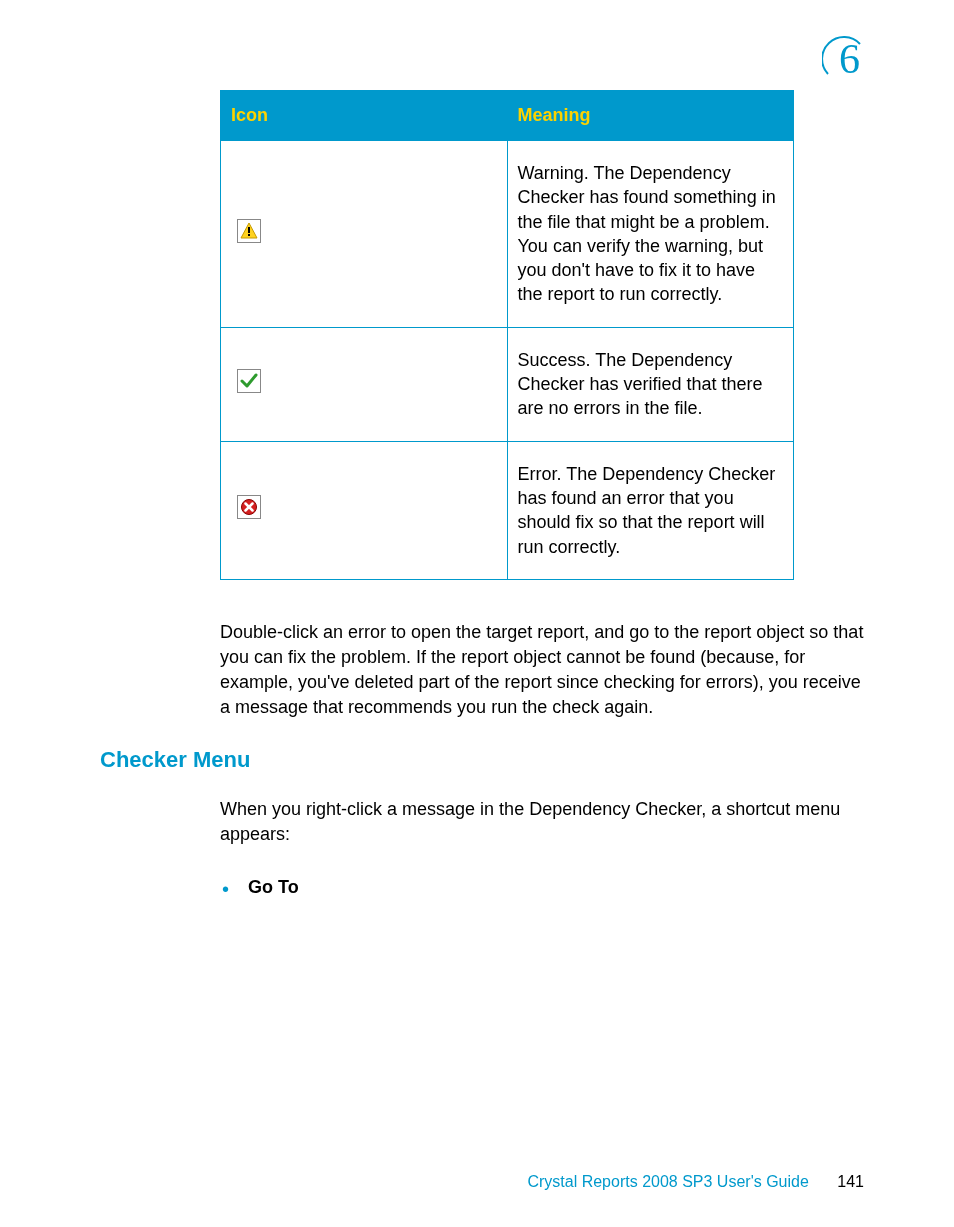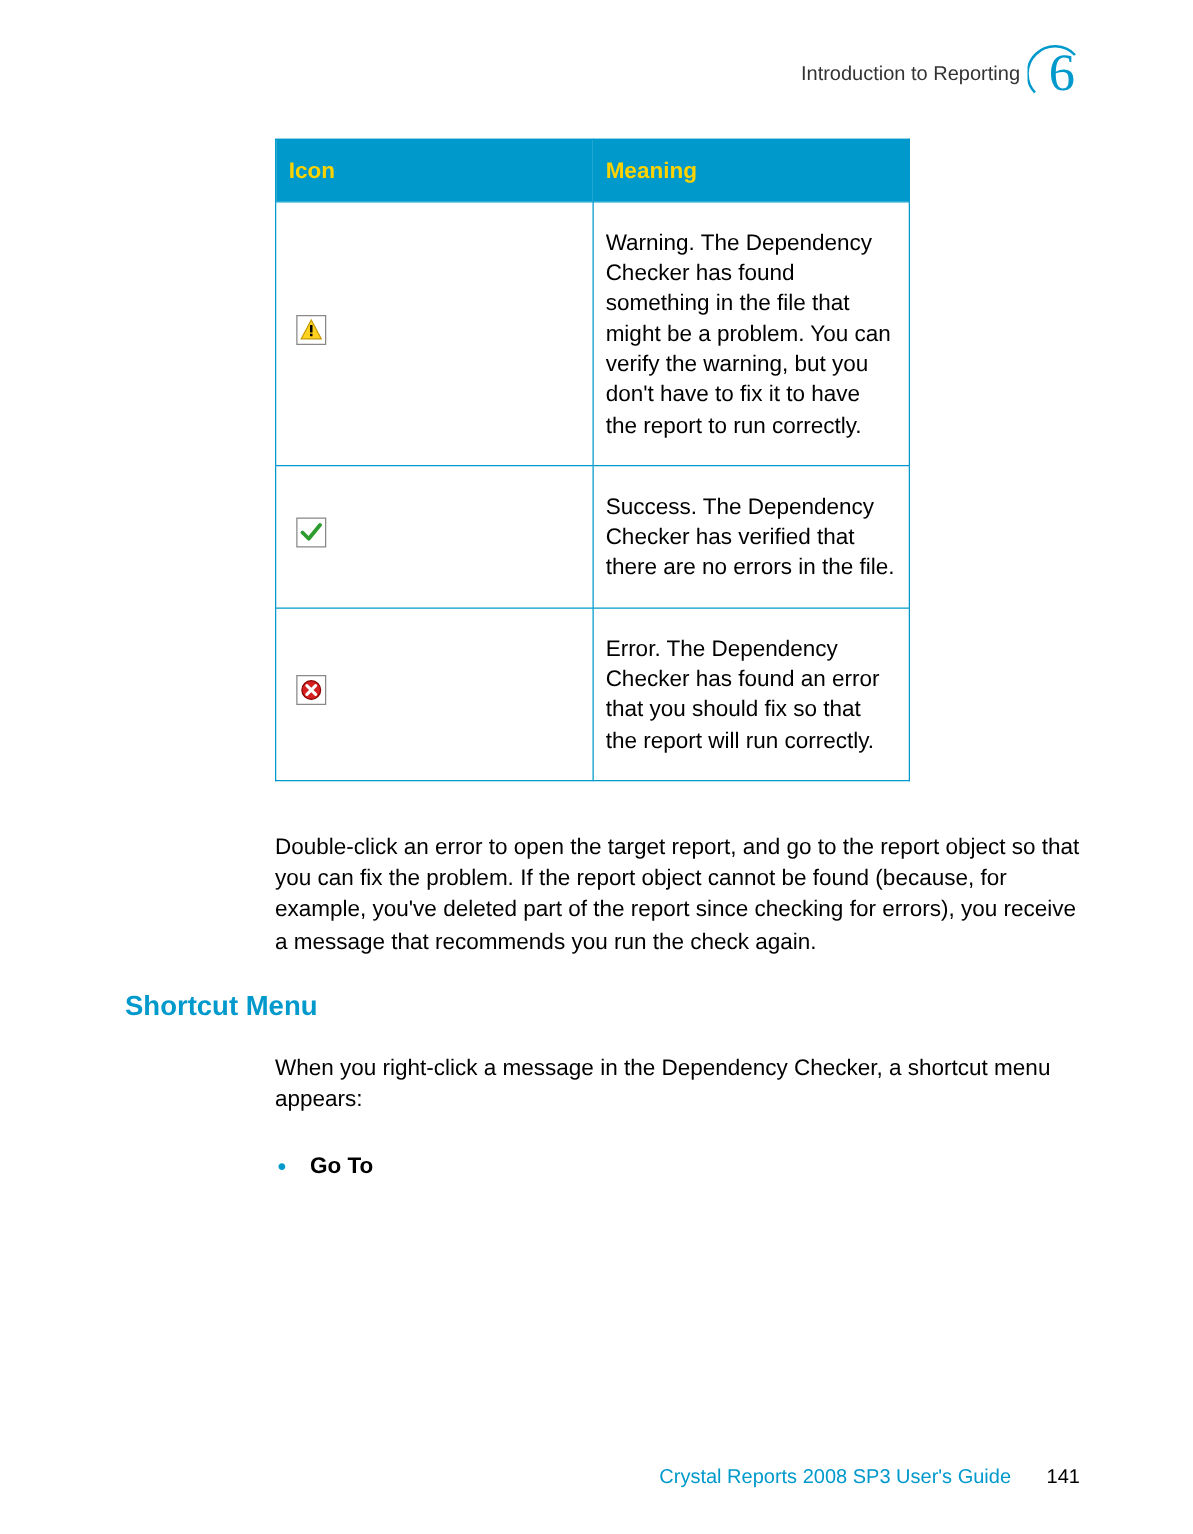--- a/index.html
+++ b/index.html
@@ -56,21 +56,21 @@
     right: -2px;
     top: -6px;
   }
 
   .content {
     margin-left: 120px;
   }
 
   table.icon-table {
     border-collapse: collapse;
-    width: 508px;
+    width: 574px;
     margin-bottom: 40px;
   }
   table.icon-table th, table.icon-table td {
     border: 1px solid #0099cc;
     padding: 20px 10px;
     text-align: left;
     vertical-align: middle;
   }
   table.icon-table th {
     background: #0099cc;
@@ -148,21 +148,20 @@
   }
   .footer-title { color: #0099cc; }
   .footer-page { color: #000; margin-left: 24px; }
 </style>
 </head>
 <body>
 
 <div class="page">
 
   <div class="header">
-    <div class="header-title">Introduction to Reporting</div>
     <div class="chapter-badge">
       <svg class="chapter-arc" width="44" height="44">
         <path d="M 6 38 A 20 20 0 0 1 38 8" stroke="#0099cc" stroke-width="2" fill="none"></path>
       </svg>
       <span class="chapter-num">6</span>
     </div>
   </div>
 
   <div class="content">
 
@@ -210,21 +209,21 @@
         </tr>
       </tbody>
     </table>
 
     <ul class="bullets">
     </ul>
 
     <p class="para">Double-click an error to open the target report, and go to the report object so that you can fix the problem. If the report object cannot be found (because, for example, you've deleted part of the report since checking for errors), you receive a message that recommends you run the check again.</p>
   </div>
 
-  <h2 class="section-heading">Shortcut Menu</h2>
+  <h2 class="section-heading">Checker Menu</h2>
 
   <div class="content">
     <p class="para" style="margin-bottom:28px;">When you right-click a message in the Dependency Checker, a shortcut menu appears:</p>
 
     <ul class="bullets">
       <li>
         <strong>Go To</strong>
       </li>
     </ul>
   </div>

